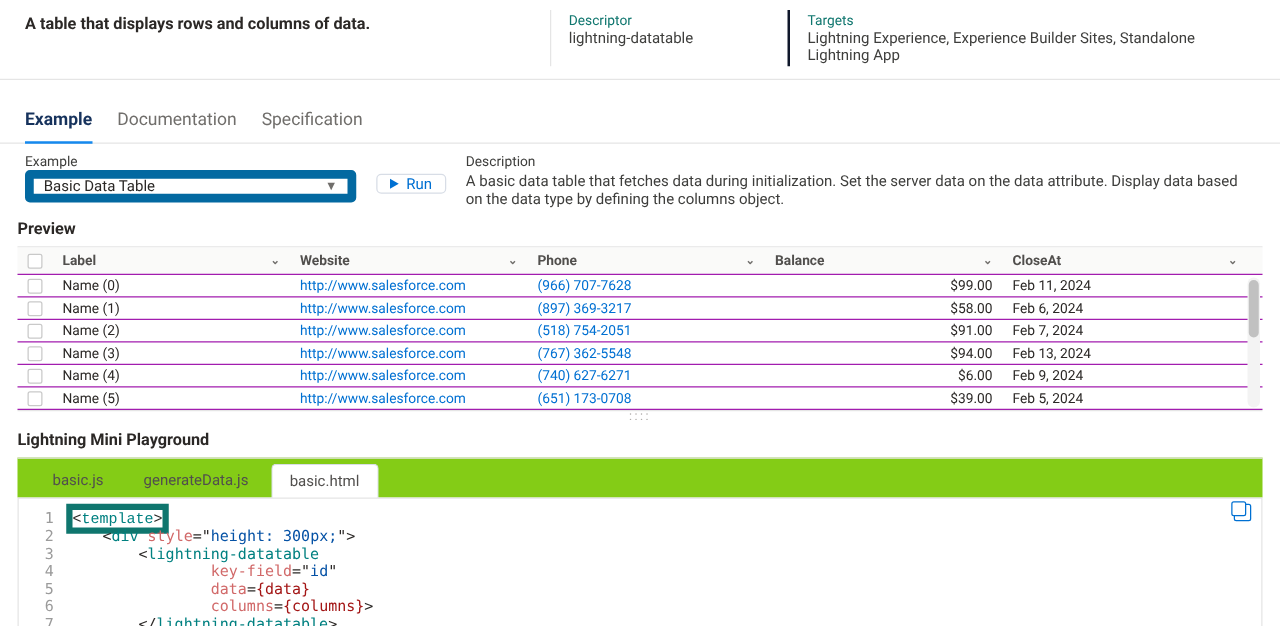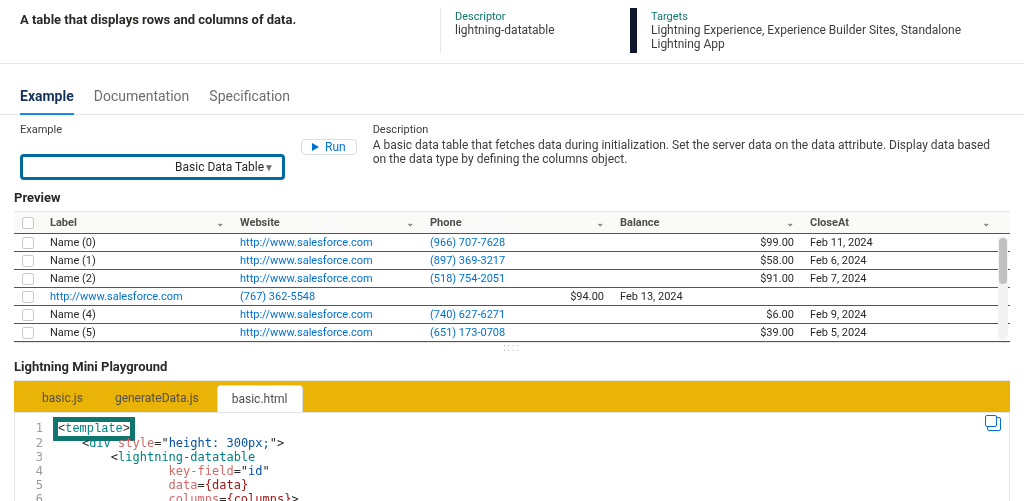--- a/index.html
+++ b/index.html
@@ -13,21 +13,21 @@
   }
 
   
   .meta-strip {
     display: flex;
     border-bottom: 1px solid #e5e5e5;
     padding: 8px 20px 10px 20px;
   }
   .meta-desc { flex: 0 0 420px; font-weight: 700; padding-top: 4px;}
   .meta-block { flex: 0 0 190px; border-left: 1px solid #e5e5e5; padding: 2px 14px;}
-  .meta-block-last { flex: 1 1 0; border-left: 7px solid #0f172a; padding: 2px 14px;}
+  .meta-block-last { flex: 1 1 0; border-left: 2px solid #0f172a; padding: 2px 14px;}
   .meta-label { color: #0f766e; font-size: 11px; }
   .meta-value { color: #3e3e3c; font-size: 12px; }
 
   
   .tabs-row {
     display: flex;
     gap: 20px;
     padding: 0 20px;
     border-bottom: 1px solid #e5e5e5;
     margin-top: 16px;
@@ -50,27 +50,27 @@
     display: flex;
     align-items: flex-start;
     gap: 16px;
     padding: 8px 20px 6px 20px;
   }
   .example-col-select { flex: 0 0 265px; }
   .example-label { font-size: 11px; color: #3e3e3c; }
   .select-box {
     display: flex;
     align-items: center;
-    justify-content: flex-end;
+    justify-content: space-between;
     height: 26px;
-    border: 3px solid #0369a1;
+    border: 7px solid #0369a1;
     border-radius: 4px;
     padding: 0 8px;
     font-size: 12px;
-    margin-top: 18px;
+    margin-top: 0;
   }
   .chevron { font-size: 10px; color: #706e6b;}
   .run-btn {
     display: flex;
     align-items: center;
     gap: 6px;
     height: 16px;
     border: 1px solid #d8dde6;
     border-radius: 4px;
     padding: 0 10px;
@@ -132,21 +132,21 @@
   }
   .drag-dots {
    text-align:center; font-size:10px; color:#b0adab; letter-spacing:2px;
    margin-top:-1px;
   }
 
   
   .playground-label { font-weight: 700; padding: 6px 14px 6px 14px;}
   .code-tabs {
     display:flex; gap: 4px;
-    background:#eab308;
+    background:#84cc16;
     padding: 4px 14px 0 14px;
     border-top:1px solid #e5e5e5;
     margin: 0 14px;
   }
   .code-tab {
     padding: 6px 14px;
     font-size: 12px;
     color: #514f4d;
     cursor:pointer;
     border-top-left-radius:4px; border-top-right-radius:4px;
@@ -291,20 +291,21 @@
         <div class="dt-cell c-label">Name (2)</div>
         <div class="dt-cell c-web lnk">http://www.salesforce.com</div>
         <div class="dt-cell c-phone lnk">(518) 754-2051</div>
         <div class="dt-cell c-bal">$91.00</div>
         <div class="dt-cell c-close">Feb 7, 2024</div>
       </div>
       <div class="dt-row">
         <div class="dt-cell c-check">
           <div class="checkbox"></div>
         </div>
+        <div class="dt-cell c-label">Name (3)</div>
         <div class="dt-cell c-web lnk">http://www.salesforce.com</div>
         <div class="dt-cell c-phone lnk">(767) 362-5548</div>
         <div class="dt-cell c-bal">$94.00</div>
         <div class="dt-cell c-close">Feb 13, 2024</div>
       </div>
       <div class="dt-row">
         <div class="dt-cell c-check">
           <div class="checkbox"></div>
         </div>
         <div class="dt-cell c-label">Name (4)</div>

